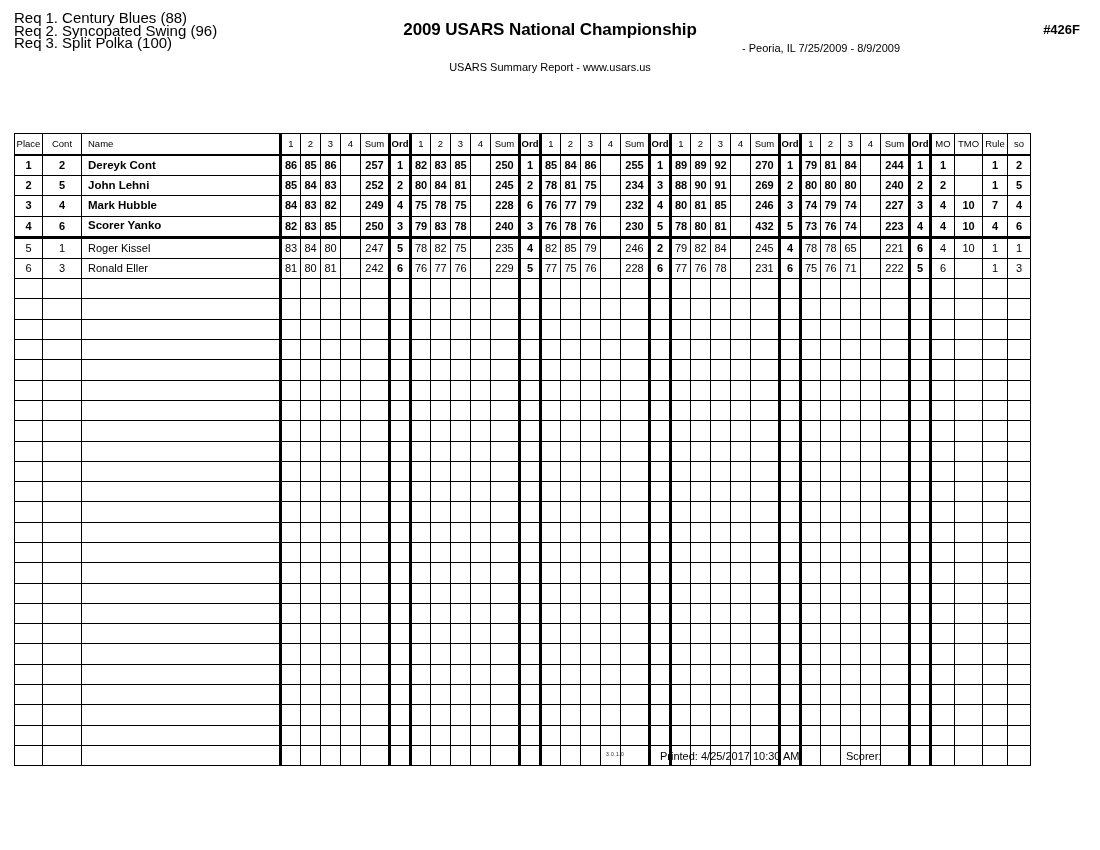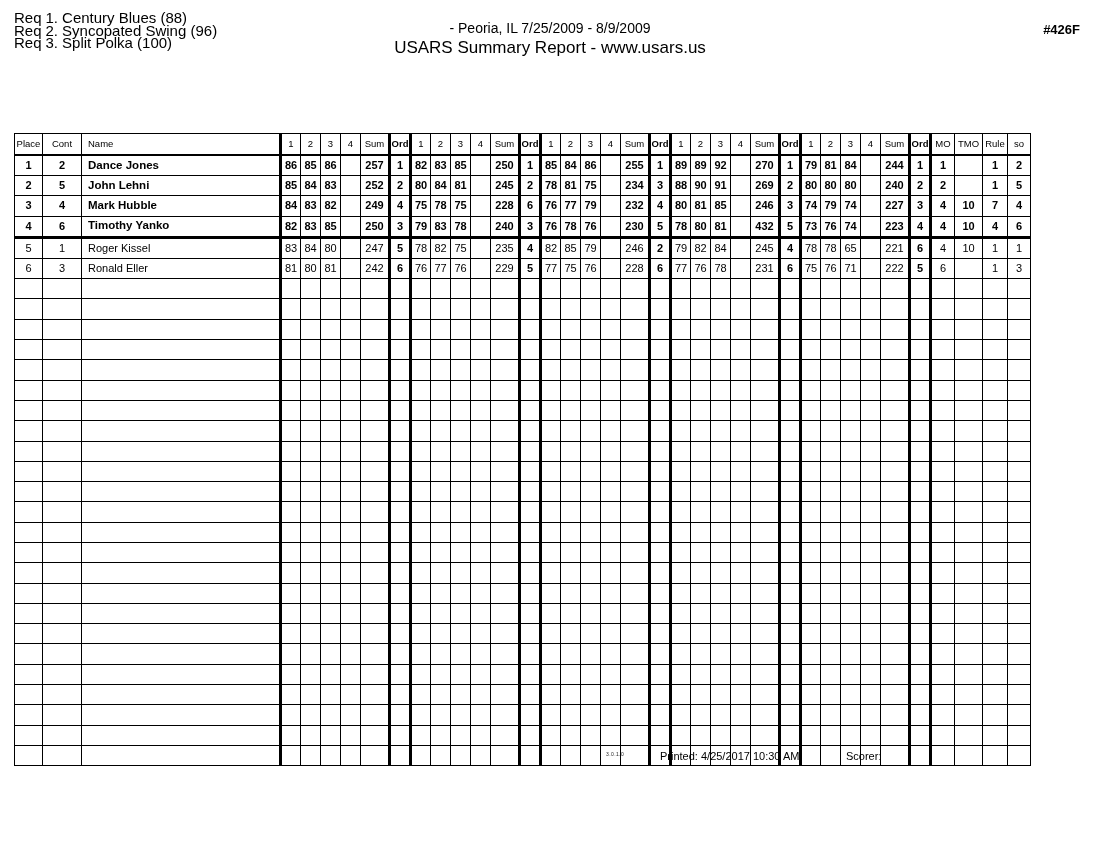--- a/index.html
+++ b/index.html
@@ -37,31 +37,32 @@
     width: 700px;
     text-align: center;
   }
   .title-main {
     font-size: 17px;
     font-weight: bold;
     line-height: 20px;
     letter-spacing: -0.1px;
   }
   .title-loc {
-    font-size: 14px;
+    font-size: 11px;
     line-height: 17px;
+    text-align: right;
   }
   .title-event {
     font-size: 17px;
     font-weight: bold;
     line-height: 22px;
     letter-spacing: -0.1px;
   }
   .title-sub {
-    font-size: 17px;
+    font-size: 11px;
     line-height: 21px;
   }
 
   
   .event-no {
     position: absolute;
     left: 930px;
     top: 22px;
     width: 150px;
     text-align: right;
@@ -184,20 +185,21 @@
   </span>
   <span class="req-line">
     <span class="req-word">Req</span><span class="req-num">2.</span><span>Syncopated Swing (96)</span>
   </span>
   <span class="req-line">
     <span class="req-word">Req</span><span class="req-num">3.</span><span>Split Polka (100)</span>
   </span>
 </div>
 
 <div class="title-block">
+  <div class="title-main">2009 USARS National Championship</div>
   <div class="title-loc">- Peoria, IL  7/25/2009 - 8/9/2009</div>
   <div class="title-sub">USARS Summary Report - www.usars.us</div>
 </div>
 
 <div class="event-no">#426F</div>
 
 <table class="sheet">
   <colgroup>
     <col style="width:28px">
       <col style="width:39px">
@@ -273,21 +275,21 @@
         <td>Sum</td>
         <td class="ord">Ord</td>
         <td>MO</td>
         <td>TMO</td>
         <td>Rule</td>
         <td>so</td>
       </tr>
       <tr class="data-row bold-row">
         <td>1</td>
         <td>2</td>
-        <td class="c-name">Dance Jones</td>
+        <td class="c-name">Dereyk Cont</td>
         <td class="blk-start">86</td>
         <td class="">85</td>
         <td class="">86</td>
         <td class=""></td>
         <td>257</td>
         <td class="ord">1</td>
         <td class="blk-start">82</td>
         <td class="">83</td>
         <td class="">85</td>
         <td class=""></td>
@@ -390,21 +392,21 @@
         <td>227</td>
         <td class="ord">3</td>
         <td>4</td>
         <td>10</td>
         <td>7</td>
         <td>4</td>
       </tr>
       <tr class="data-row bold-row cutline">
         <td>4</td>
         <td>6</td>
-        <td class="c-name">Timothy Yanko</td>
+        <td class="c-name">Scorer Yanko</td>
         <td class="blk-start">82</td>
         <td class="">83</td>
         <td class="">85</td>
         <td class=""></td>
         <td>250</td>
         <td class="ord">3</td>
         <td class="blk-start">79</td>
         <td class="">83</td>
         <td class="">78</td>
         <td class=""></td>

